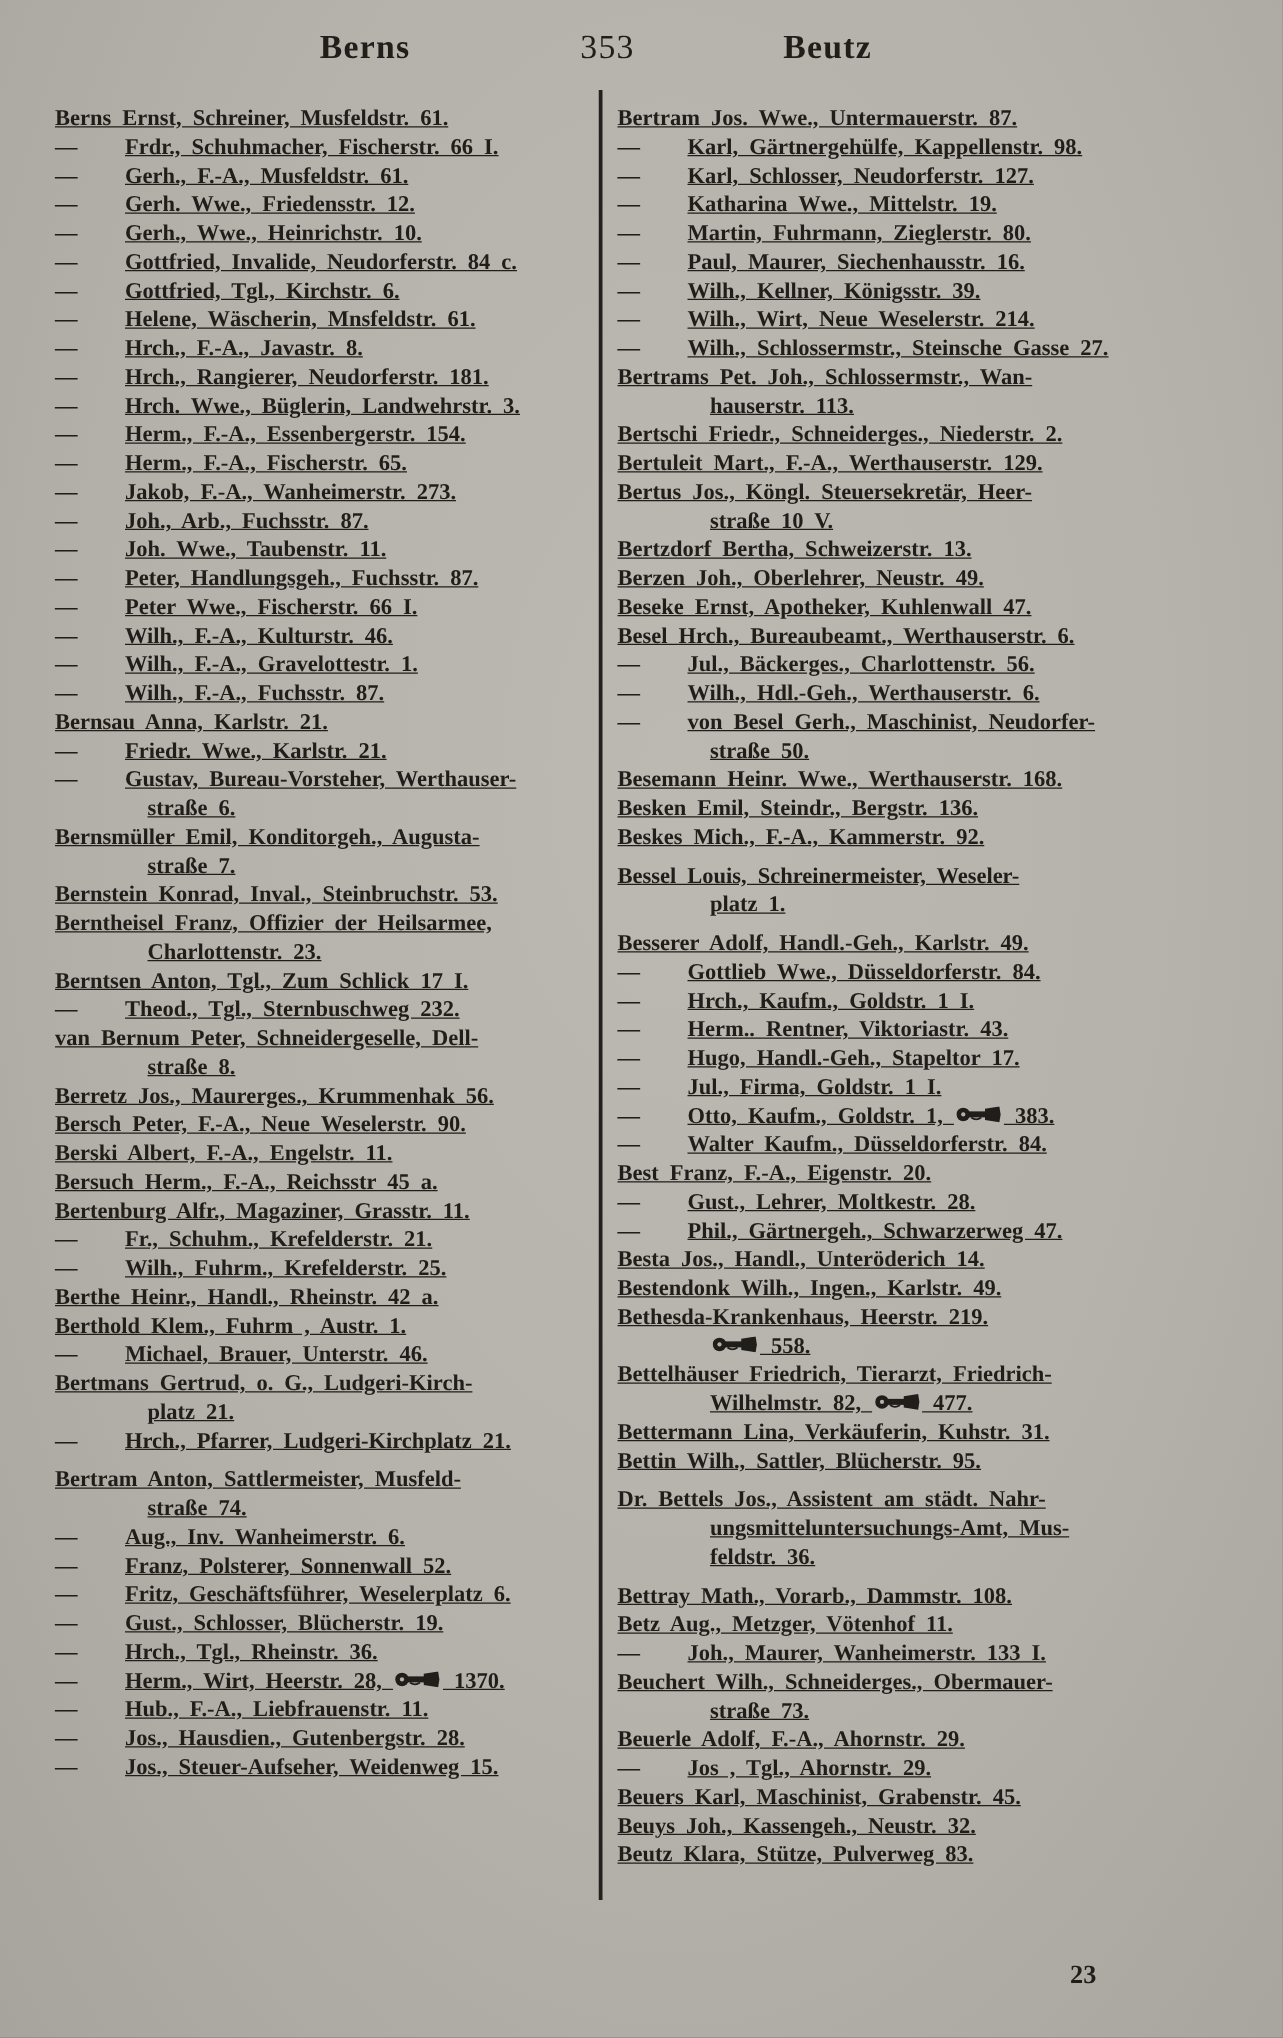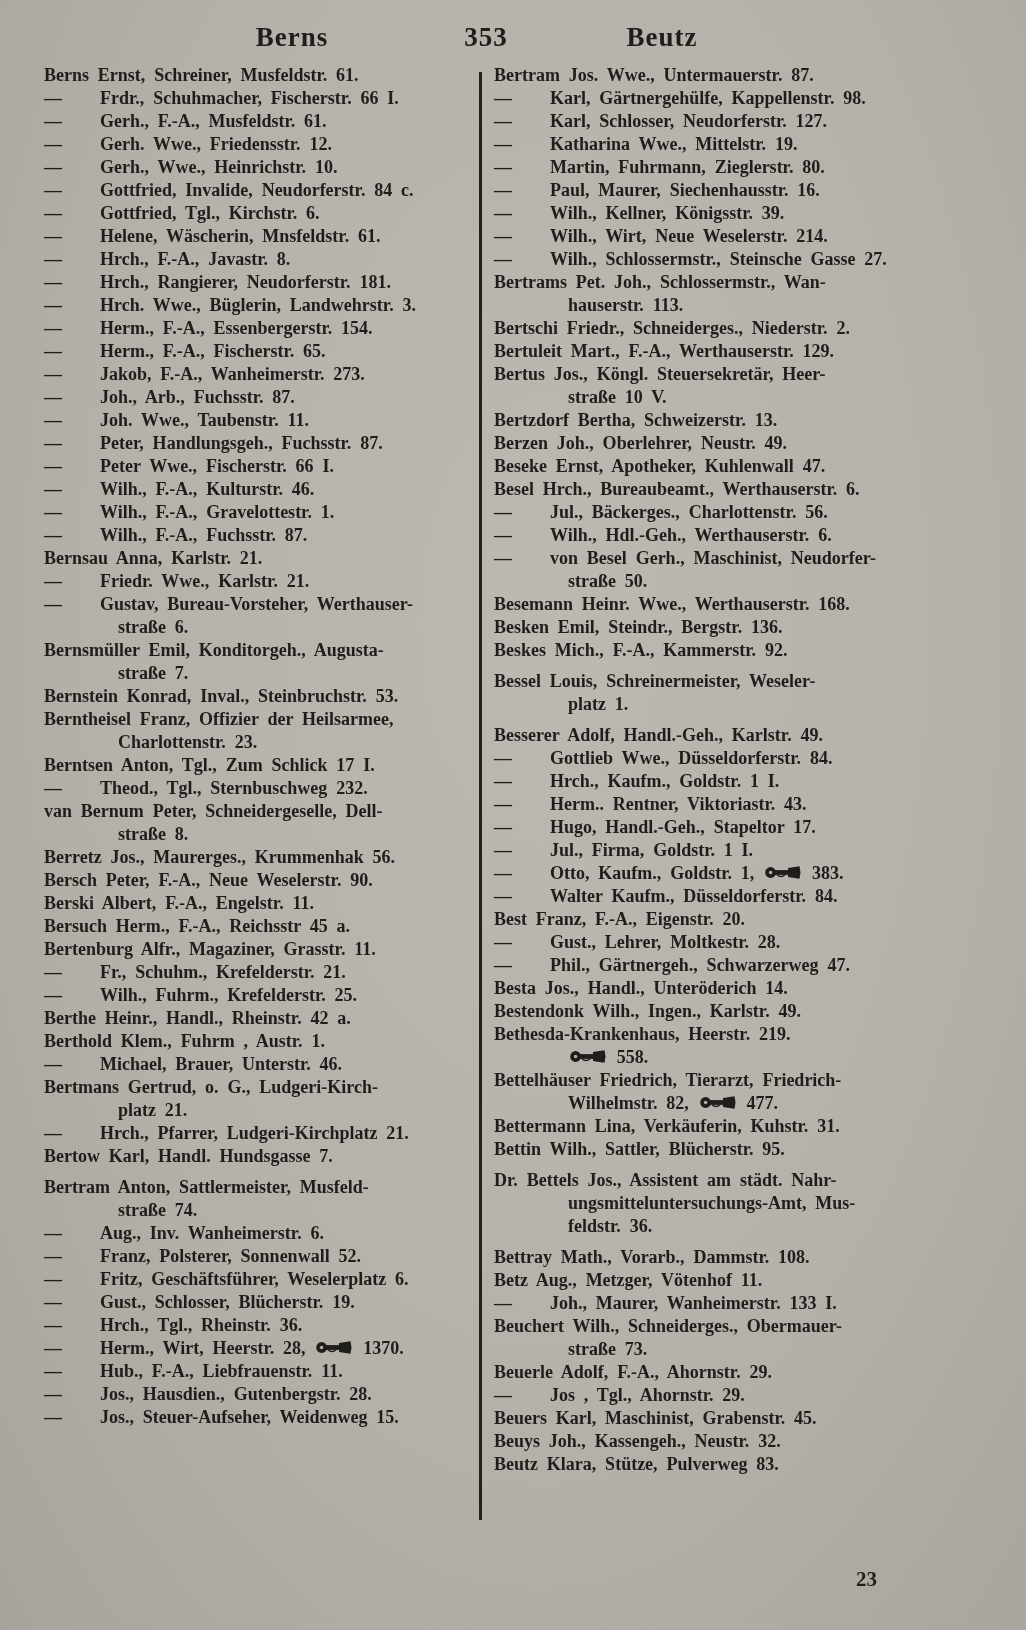--- a/index.html
+++ b/index.html
@@ -14,24 +14,24 @@
     background:
       radial-gradient(ellipse at 52% 38%, #bcb9b2 0%, #b5b2ab 55%, #a7a49d 100%);
     font-family:"Liberation Serif","DejaVu Serif",serif;
     color:var(--ink);
     overflow:hidden;
     padding-left:12px;
   }
   .header{position:absolute;top:22px;left:0;width:100%;height:36px;
     font-weight:bold;font-size:27px;letter-spacing:1px;}
   .h-left{position:absolute;left:292px;transform:translateX(-50%);}
-  .h-num{position:absolute;left:486px;transform:translateX(-50%);font-weight:700;}
+  .h-num{position:absolute;left:486px;transform:translateX(-50%);font-weight:400;}
   .h-right{position:absolute;left:662px;transform:translateX(-50%);}
   .divider{position:absolute;left:479px;top:72px;width:3px;height:1448px;background:#23211d;}
-  .col{position:absolute;top:64px;width:432px;}
+  .col{position:absolute;top:83px;width:432px;text-decoration:underline;}
   .col-left{left:44px;}
   .col-right{left:494px;}
   .entry{
     font-size:18px;line-height:23px;font-weight:bold;
     text-align:justify;word-spacing:0.24em;
     padding-left:74px;text-indent:-74px;
   }
   .entry.gap{margin-top:8px;}
   .dash{display:inline-block;width:56px;text-indent:0;}
   .tel{display:inline-block;width:36px;height:13px;vertical-align:baseline;margin:0 2px;}
@@ -87,21 +87,20 @@
       <div class="entry">Berski Albert, F.-A., Engelstr. 11.</div>
       <div class="entry">Bersuch Herm., F.-A., Reichsstr 45 a.</div>
       <div class="entry">Bertenburg Alfr., Magaziner, Grasstr. 11.</div>
       <div class="entry"><span class="dash">—</span>Fr., Schuhm., Krefelderstr. 21.</div>
       <div class="entry"><span class="dash">—</span>Wilh., Fuhrm., Krefelderstr. 25.</div>
       <div class="entry">Berthe Heinr., Handl., Rheinstr. 42 a.</div>
       <div class="entry">Berthold Klem., Fuhrm , Austr. 1.</div>
       <div class="entry"><span class="dash">—</span>Michael, Brauer, Unterstr. 46.</div>
       <div class="entry">Bertmans Gertrud, o. G., Ludgeri-Kirch-<br>platz 21.</div>
       <div class="entry"><span class="dash">—</span>Hrch., Pfarrer, Ludgeri-Kirchplatz 21.</div>
-      <div class="entry">Bertow Karl, Handl. Hundsgasse 7.</div>
       <div class="entry gap">Bertram Anton, Sattlermeister, Musfeld-<br>straße 74.</div>
       <div class="entry"><span class="dash">—</span>Aug., Inv. Wanheimerstr. 6.</div>
       <div class="entry"><span class="dash">—</span>Franz, Polsterer, Sonnenwall 52.</div>
       <div class="entry"><span class="dash">—</span>Fritz, Geschäftsführer, Weselerplatz 6.</div>
       <div class="entry"><span class="dash">—</span>Gust., Schlosser, Blücherstr. 19.</div>
       <div class="entry"><span class="dash">—</span>Hrch., Tgl., Rheinstr. 36.</div>
       <div class="entry"><span class="dash">—</span>Herm., Wirt, Heerstr. 28, 
   <span class="tel"><svg viewBox="0 0 36 13" xmlns="http://www.w3.org/2000/svg">
     <circle cx="5.6" cy="6.5" r="5.4" fill="currentColor"></circle>
     <circle cx="5.6" cy="6.5" r="1.7" fill="#b5b2ab"></circle>

